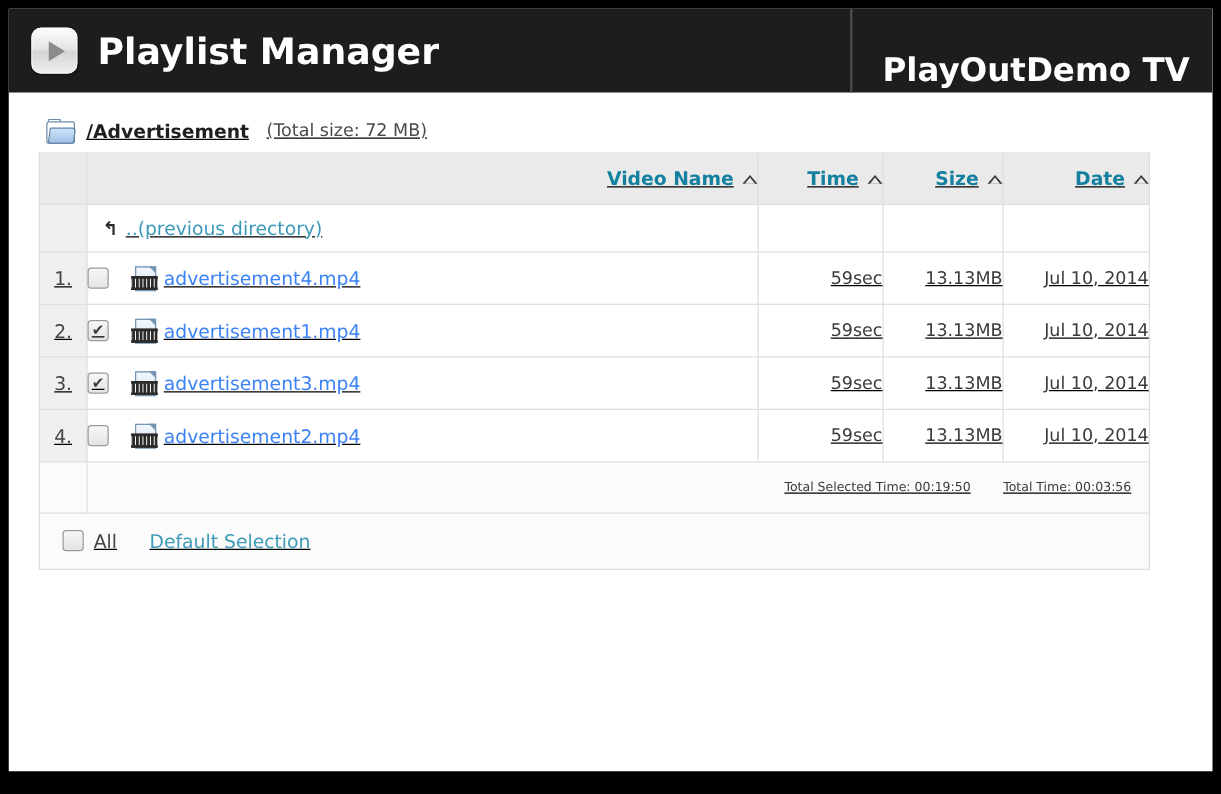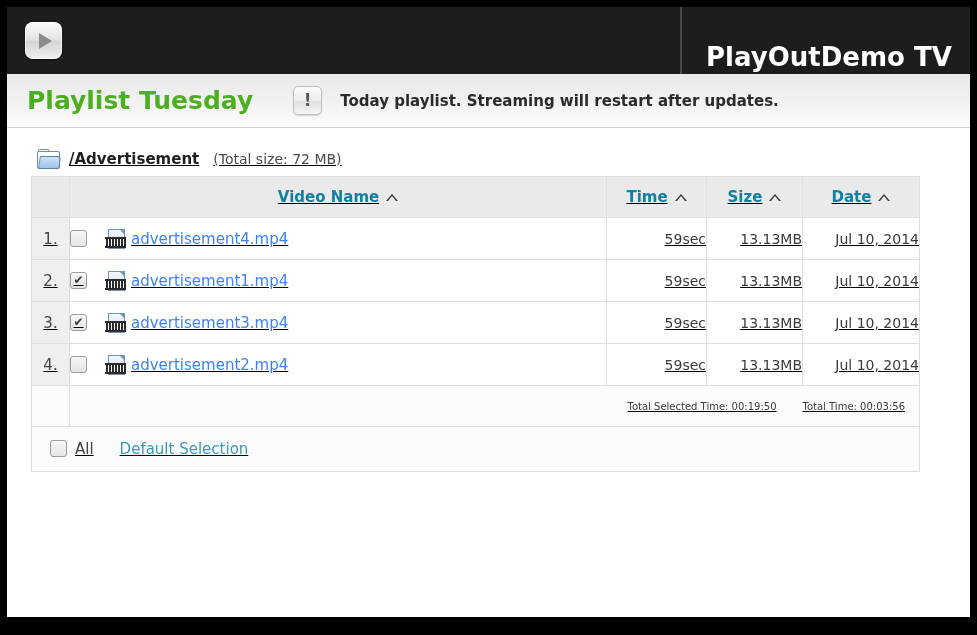--- a/index.html
+++ b/index.html
@@ -178,21 +178,21 @@
   table.filelist th, table.filelist td {
     border: 1px solid #dedede;
     padding: 0;
   }
   thead th {
     background: #eaeaea;
     height: 40px;
     color: #1480a0;
     font-size: 15px;
     font-weight: bold;
-    text-align: center;
+    text-align: right;
   }
   th.c-num   { width: 38px; border-right-color:#dedede; }
   th.c-name  { padding-left: 16px; }
   th.c-time  { width: 100px; padding-left: 16px; }
   th.c-size  { width: 96px;  padding-left: 16px; }
   th.c-date  { width: 117px; padding-left: 16px; }
 
   .sortmark {
     display: inline-block;
     width: 0; height: 0;
@@ -346,34 +346,28 @@
 <body>
 
 <div id="app">
   <div id="page">
 
     <div class="topbar">
       <div class="topbar-left">
         <div class="play-icon">
           <div class="tri"></div>
         </div>
+        <div class="app-title">Playlist Manager</div>
       </div>
       <div class="topbar-divider"></div>
       <div class="topbar-right">
         <div class="channel-title">PlayOutDemo TV</div>
       </div>
     </div>
 
-    <div class="subbar">
-      <div class="playlist-name">Playlist Tuesday</div>
-      <div class="warn-icon">
-        <span>!</span>
-      </div>
-      <div class="warn-text">Today playlist. Streaming will restart after updates.</div>
-    </div>
 
     <div class="body">
 
       <div class="pathline">
         <div class="folder-icon">
           <div class="tab"></div>
             <div class="back"></div>
             <div class="front"></div>
         </div>
         <div class="path-text">/Advertisement</div>
@@ -400,20 +394,29 @@
             <th class="c-size">
               <span>Size</span><span class="sortmark"></span>
             </th>
             <th class="c-date">
               <span>Date</span><span class="sortmark"></span>
             </th>
           </tr>
         </thead>
         <tbody>
 
+          <tr class="uprow">
+            <td class="num"></td>
+            <td class="name">
+              <span class="uparrow">↰</span><span class="uplink">..(previous directory)</span>
+            </td>
+            <td class="time"></td>
+            <td class="size"></td>
+            <td class="date"></td>
+          </tr>
 
           <tr class="filerow">
             <td class="num">1.</td>
             <td class="name">
               <div class="namecell">
                 <span class="chk"></span>
                 <span class="vid-icon">
                     <span class="page"></span>
                     <span class="corner"></span>
                     <span class="film"></span>

